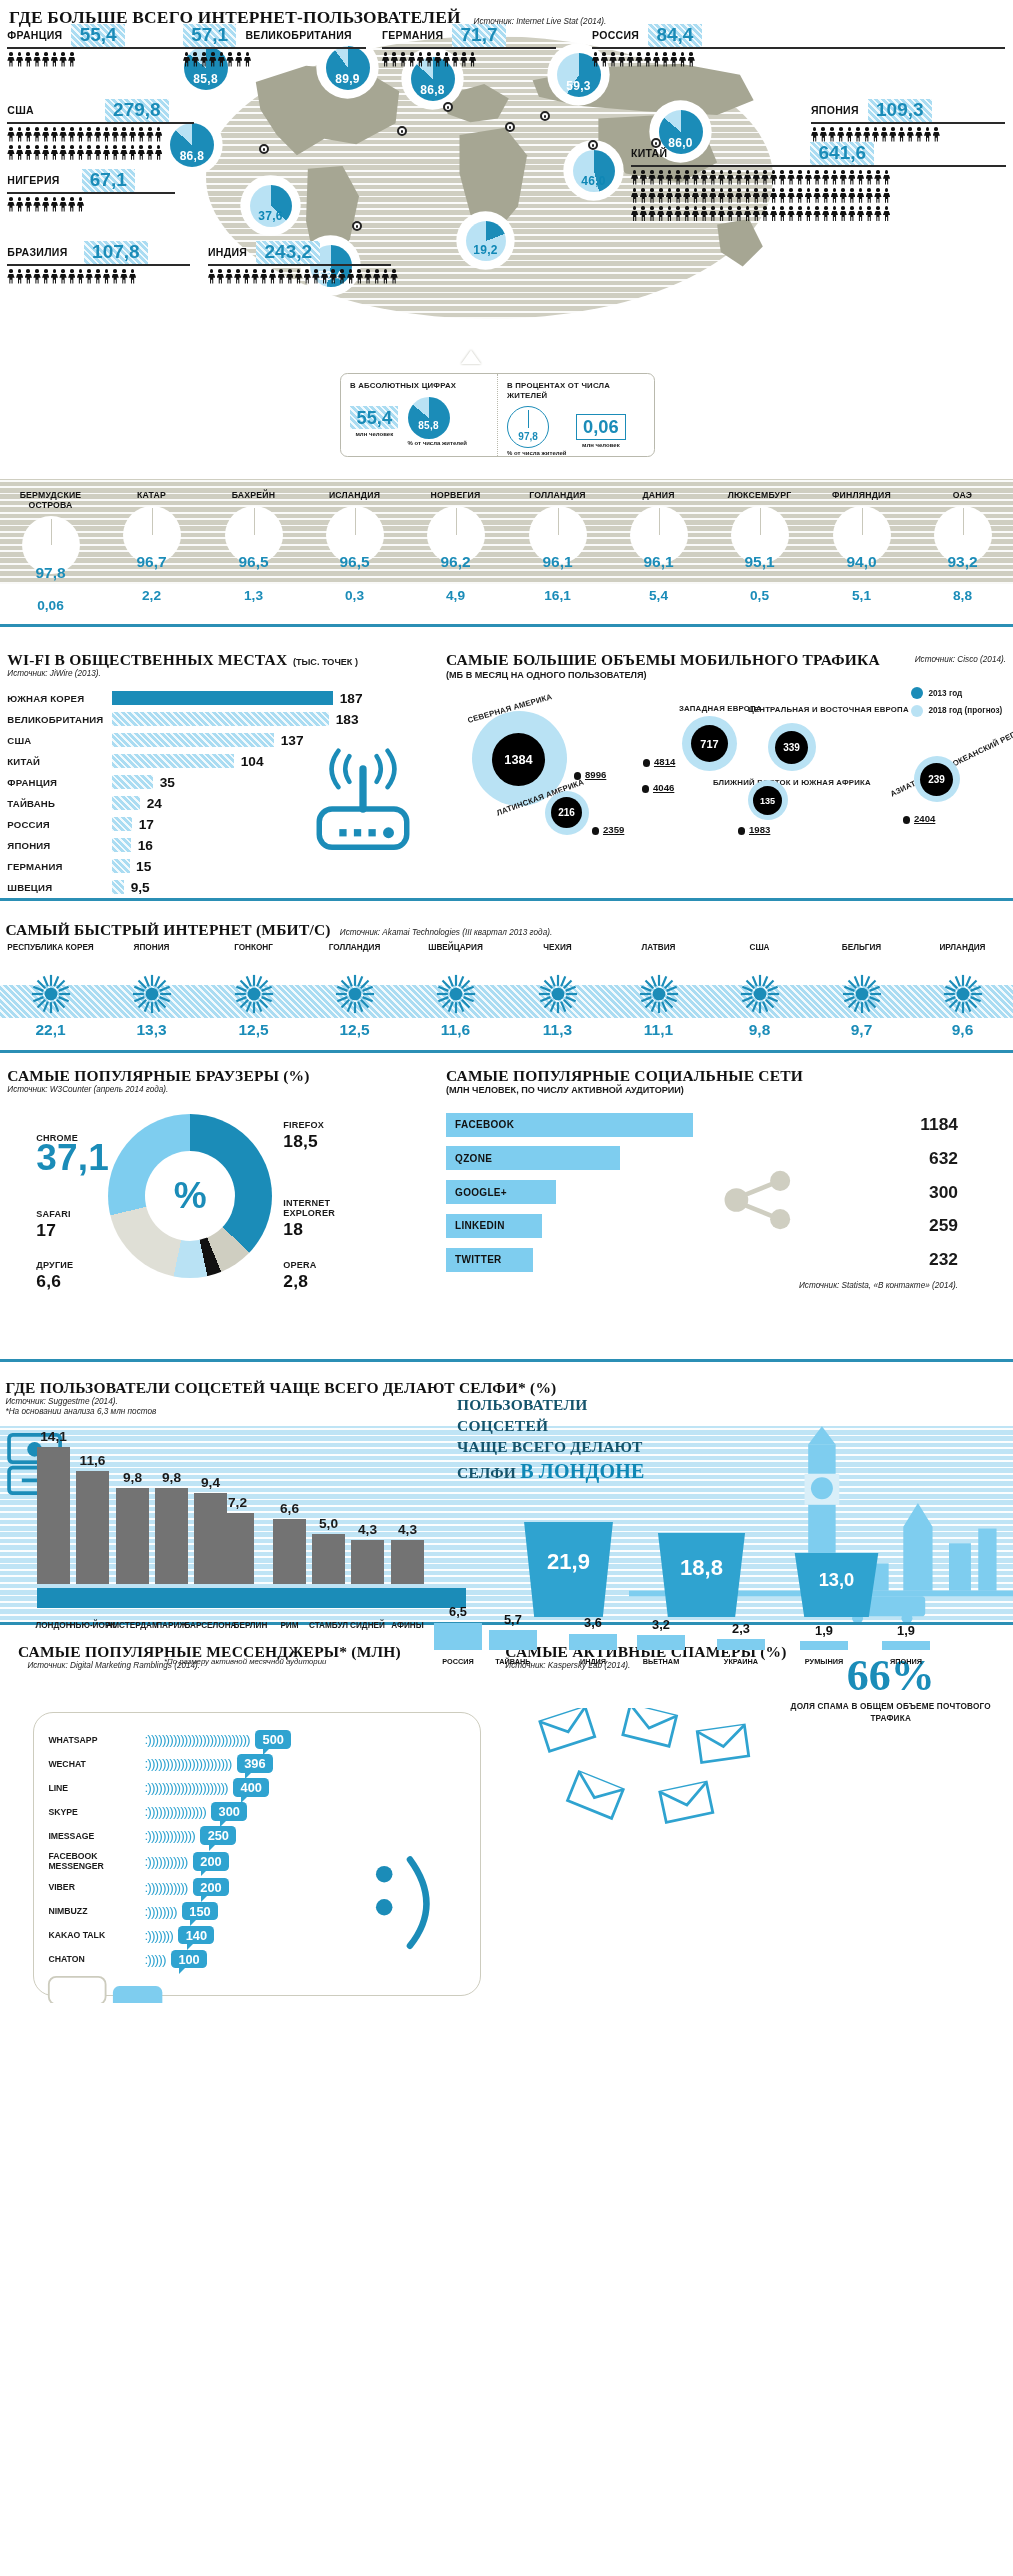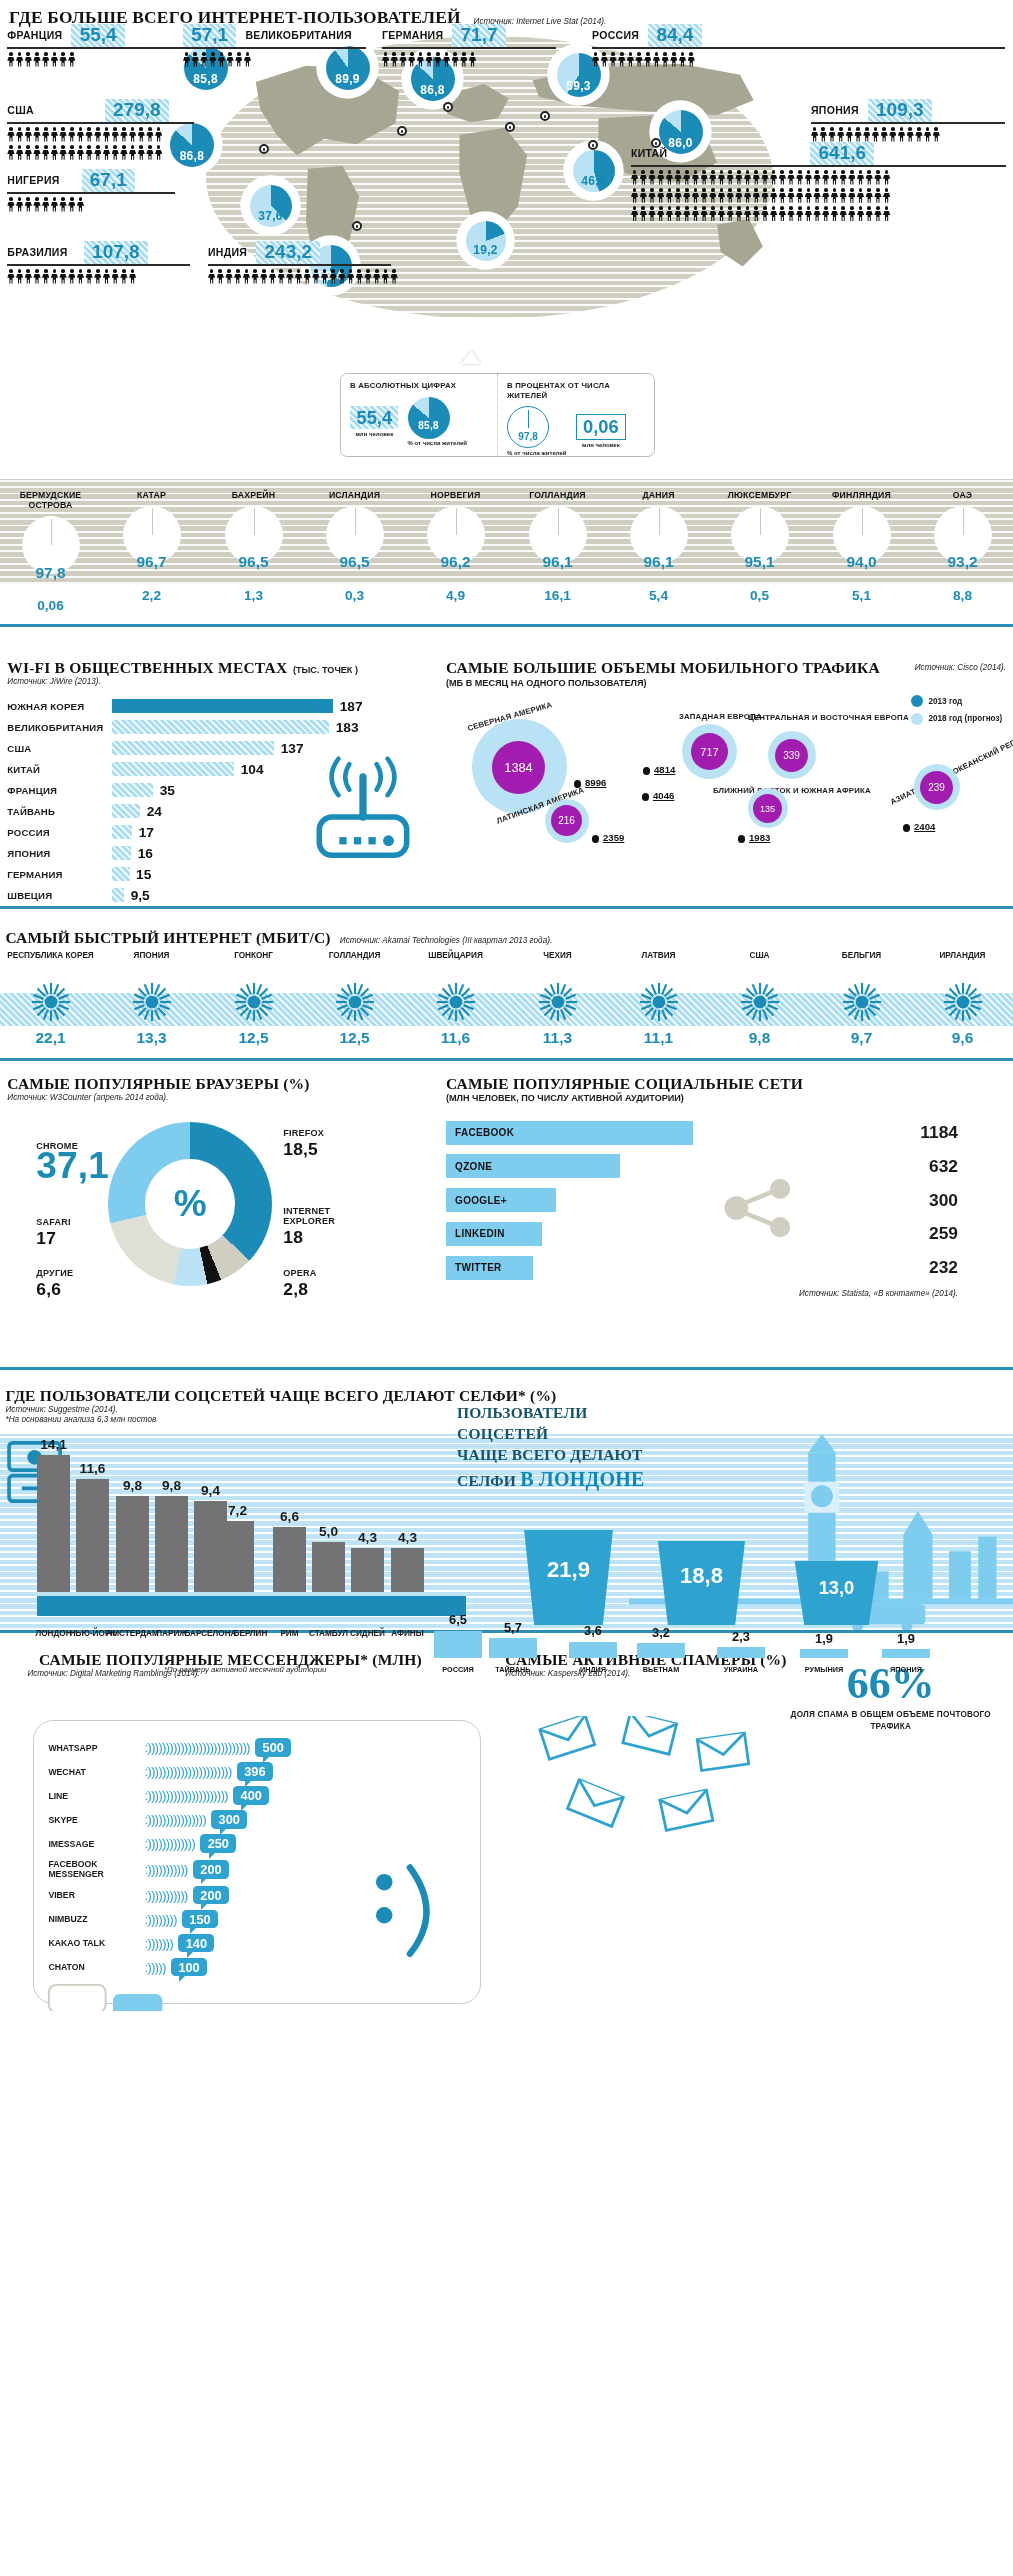--- a/index.html
+++ b/index.html
@@ -129,34 +129,34 @@
   .c10 .pct {
     position:absolute; left:0; right:0; bottom:-1.8px; text-align:center;
     font-size:15.5px; font-weight:700; color:#1b8cb8;
   }
   .c10 .abs {
     position:absolute; bottom:-33px; left:0; right:0; text-align:center;
     font-size:13.7px; font-weight:700; color:#1b8cb8;
   }
 
   
-  #s3 { position:relative; height:247px; margin-top:32px; }
+  #s3 { position:relative; height:247px; margin-top:24px; }
   #s3 .col-l { position:absolute; left:7.3px; top:0; width:429px; }
   #s3 .col-r { position:absolute; left:446px; top:0; width:560px; }
   .wifi-row { display:flex; align-items:center; height:18.3px; margin-bottom:2.7px; }
   .wifi-row .nm { width:105px; font-size:9.6px; font-weight:700; letter-spacing:0.2px; }
   .wifi-row .bar { height:13.7px; }
   .wifi-row .bar.solid { background:#1b8cb8; }
   .wifi-row .v { font-size:13.7px; font-weight:700; margin-left:6.4px; color:#111; }
   .router-ico { position:absolute; right:9.1px; top:87px; width:128px; height:123px; }
 
   .mt-map { position:relative; height:178px; margin-top:5.5px; }
   .bubble { position:absolute; border-radius:50%; display:flex; align-items:center; justify-content:center; }
   .bubble.y2018 { background:#b9e2f4; }
-  .bubble.y2013 { background:#a21caf; color:#fff; font-weight:400; }
+  .bubble.y2013 { background:#000000; color:#fff; font-weight:700; }
   .dotlab { position:absolute; font-size:9.6px; font-weight:700; color:#111; white-space:nowrap;text-decoration:underline; }
   .dotlab::before {
     content:""; display:inline-block; width:7.3px; height:7.3px; border-radius:50%;
     background:#111; margin-right:3.7px; vertical-align:middle;
   }
   .region-lbl { position:absolute; font-size:7.8px; font-weight:700; letter-spacing:0.2px; white-space:nowrap; }
   .mt-legend { position:absolute; right:3.7px; top:1.8px; font-size:8.2px; font-weight:700; }
   .mt-legend div { display:flex; align-items:center; gap:5.5px; margin-bottom:5.5px; }
   .mt-legend .sw { width:12px; height:12px; border-radius:50%; }
 
@@ -1117,21 +1117,21 @@
       <div>ЧАЩЕ ВСЕГО ДЕЛАЮТ</div>
       <div><span>СЕЛФИ</span>
         <span class="hl">В ЛОНДОНЕ</span></div>
     </div>
   </div>
 
   <div class="rule"></div>
   <div id="s7">
 
     <div class="col-l">
-      <div class="sec-title small" style="padding-left:39px;padding-top:5.5px">САМЫЕ ПОПУЛЯРНЫЕ МЕССЕНДЖЕРЫ* (МЛН)</div>
+      <div class="sec-title small" style="padding-left:18px;padding-top:5.5px">САМЫЕ ПОПУЛЯРНЫЕ МЕССЕНДЖЕРЫ* (МЛН)</div>
       <div class="src" style="padding-left:27.4px">Источник: Digital Marketing Ramblings (2014).</div>
       <div style="position:absolute;left:0;right:0;top:51px;bottom:0" class="wave-blue"></div>
 
       <div class="msg-card" style="position:absolute;left:16.4px;top:62px;width:448px">
         <div class="msg-row">
             <div class="nm">WHATSAPP</div>
             <div class="waves">:))))))))))))))))))))))))))))</div>
             <div class="pill">500</div>
           </div>
         <div class="msg-row">

